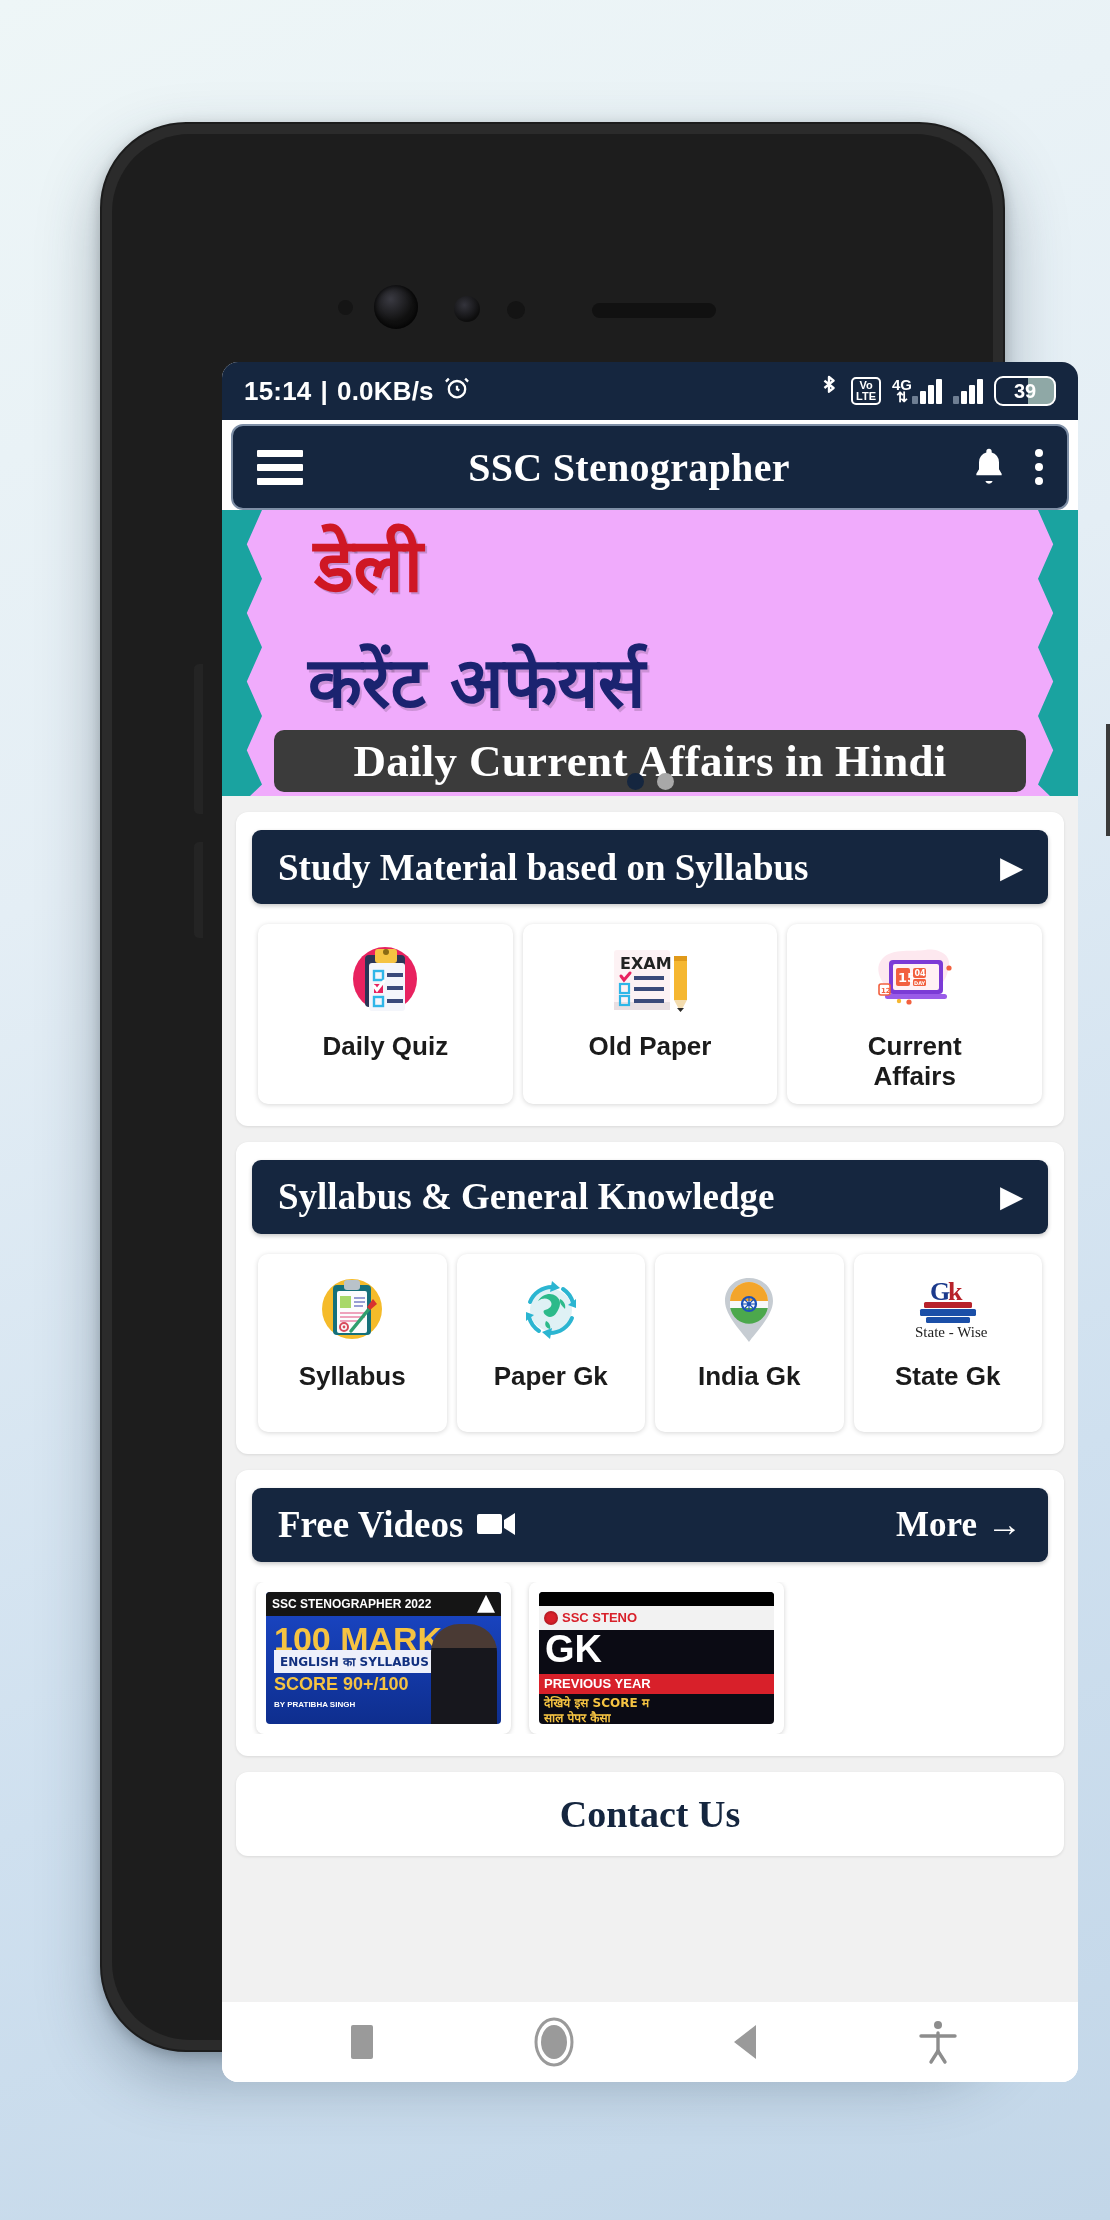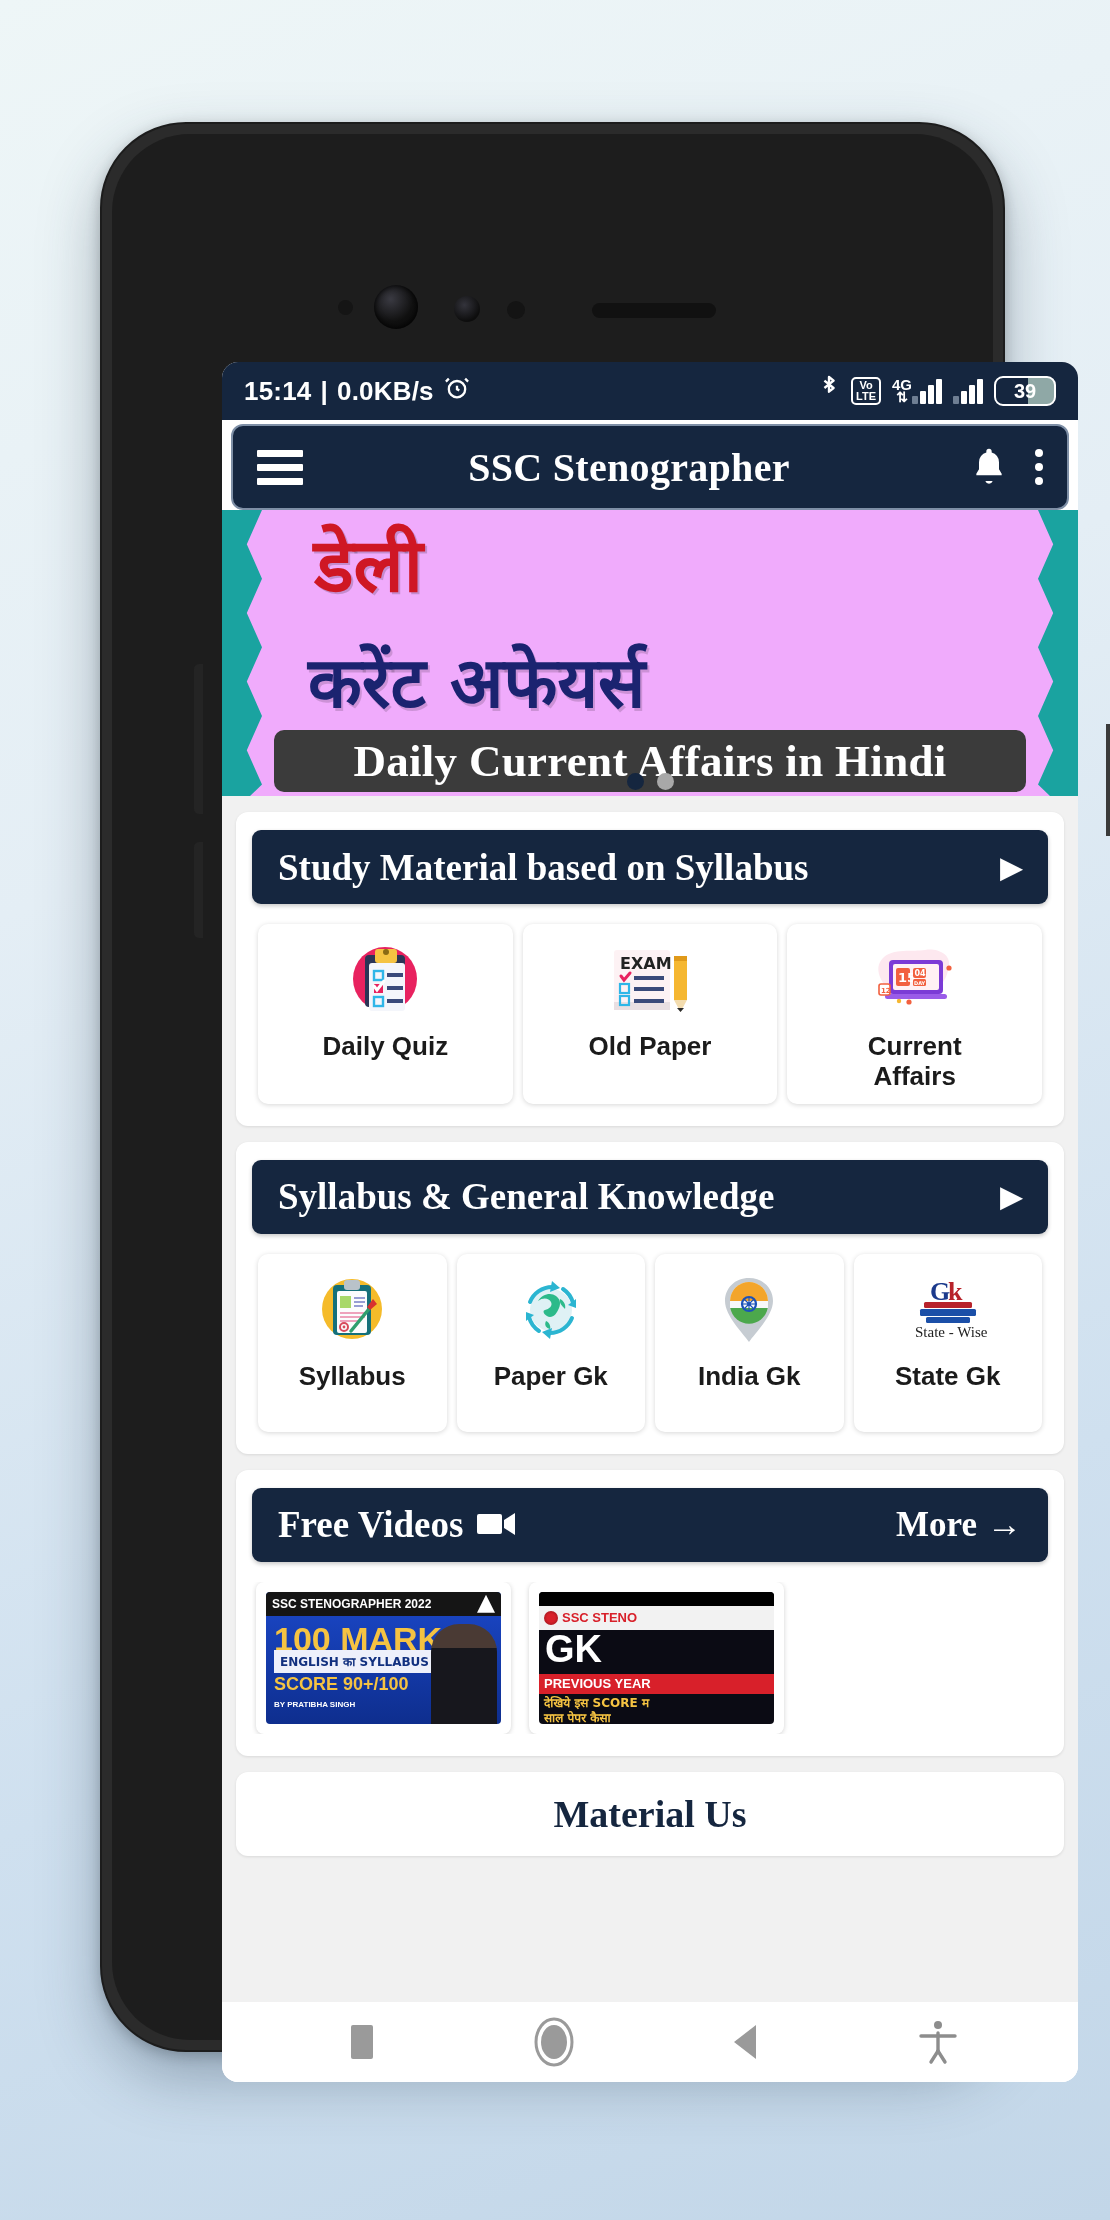--- a/index.html
+++ b/index.html
@@ -541,21 +541,21 @@
                 <div>देखिये इस SCORE म</div>
                 <div>साल पेपर कैसा</div>
               </div>
             </div>
           </div>
 
         </div>
       </div>
 
       <div id="contact-card">
-        <div id="contact-title">Material Us</div>
+        <div id="contact-title">Contact Us</div>
       </div>
 
     </div>
 
     <div id="nav-bar">
       <div class="nav-btn">
         <svg width="30" height="38" viewBox="0 0 30 38">
             <rect x="4" y="2" width="22" height="34" rx="2" fill="#9a9a9a"></rect>
           </svg>
       </div>

